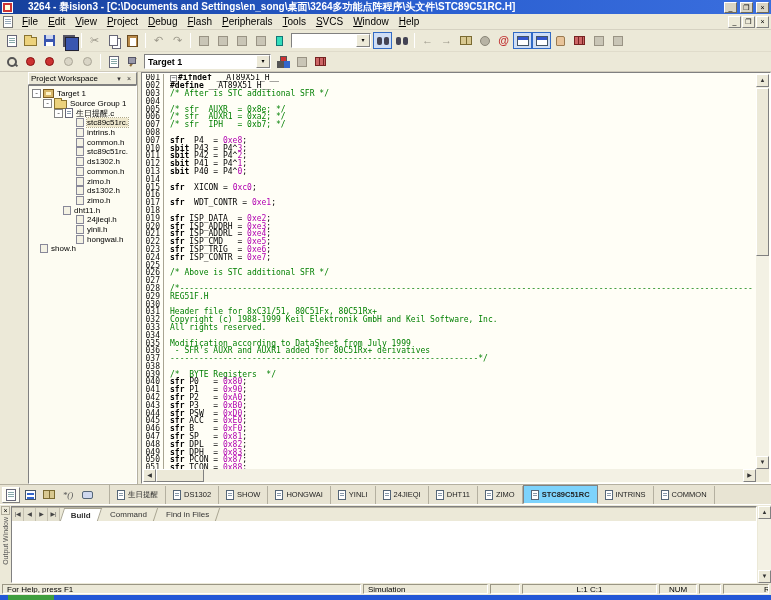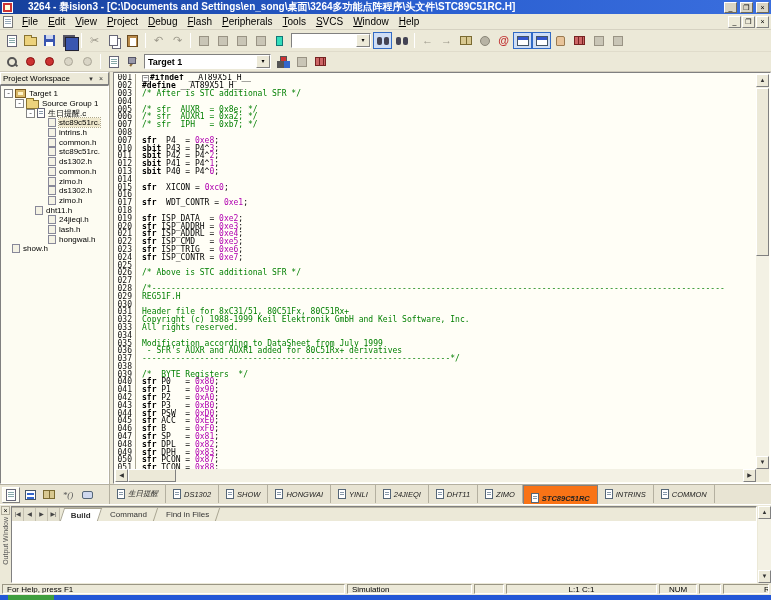--- a/index.html
+++ b/index.html
@@ -79,21 +79,21 @@
   .i-magnif{width:12px;height:12px;position:relative;}
   .i-magnif::before{content:"";position:absolute;left:1px;top:1px;width:6px;height:6px;border:2px solid #555;border-radius:50%;}
   .i-magnif::after{content:"";position:absolute;left:8px;top:8px;width:4px;height:2px;background:#555;transform:rotate(45deg);}
   .combo{height:15px;background:#fff;border:1px solid;border-color:#808080 #fff #fff #808080;
      display:flex;align-items:center;margin:0 2px;}
   .combo .cval{flex:1;padding:0 3px;font-size:9px;white-space:nowrap;overflow:hidden;}
   .combo .cbtn{width:14px;height:13px;background:#ece9d8;border:1px solid;border-color:#fff #808080 #808080 #fff;
      font-size:6px;line-height:11px;text-align:center;flex:0 0 auto;}
 
   
-  .main{height:412px;display:flex;position:relative;}
+  .main{height:412px;display:flex;position:relative;margin-left:28px;}
   .wsp{width:110px;display:flex;flex-direction:column;border-right:1px solid #b4b0a0;}
   .wsphead{height:13px;display:flex;align-items:center;font-size:8px;padding:0 2px;
      border:1px solid;border-color:#fff #808080 #808080 #fff;background:#ece9d8;}
   .wsphead .t{flex:1;white-space:nowrap;overflow:hidden;}
   .wsphead .hb{width:10px;height:10px;font-size:7px;line-height:9px;text-align:center;color:#333;}
   .tree{flex:1;background:#fdfcf2;border:1px solid;border-color:#808080 #fff #fff #808080;
      overflow:hidden;padding-top:3px;position:relative;}
   .trow{height:9.7px;display:flex;align-items:center;font-size:8px;white-space:nowrap;}
   .expbox{width:9px;height:9px;border:1px solid #848484;background:#fff;font-size:8px;line-height:6px;
      text-align:center;flex:0 0 auto;margin-right:2px;color:#333;}
@@ -137,26 +137,26 @@
 
   
   .tabsrow{height:20px;display:flex;align-items:stretch;border-top:1px solid #b4b0a0;background:#e8e4d3;}
   .wstabs{width:110px;display:flex;align-items:center;padding:1px 2px;gap:1px;border-right:1px solid #b4b0a0;}
   .wstab{width:18px;height:16px;display:flex;align-items:center;justify-content:center;}
   .wstab.active{background:#fdfcf2;border:1px solid;border-color:#fff #808080 #808080 #fff;}
   .i-regs{width:11px;height:10px;background:#fff;border:1px solid #456;position:relative;}
   .i-regs::after{content:"";position:absolute;left:1px;top:2px;right:1px;height:2px;background:#36c;box-shadow:0 4px 0 #36c;}
   .i-func{font-size:9px;color:#555;font-style:italic;font-family:"Liberation Serif",serif;}
   .i-bubble{width:11px;height:8px;background:#cfd8ee;border:1px solid #567;border-radius:2px;}
-  .filetabs{flex:1;display:flex;align-items:flex-start;overflow:hidden;font-style:italic;}
+  .filetabs{flex:1;display:flex;align-items:center;overflow:hidden;}
   .ftab{height:18px;display:flex;align-items:center;gap:3px;padding:0 7px;font-size:7.5px;
      border-right:1px solid #b4b0a0;white-space:nowrap;color:#222;}
   .ftab .fi{width:8px;height:10px;background:#fff;border:1px solid #567;position:relative;flex:0 0 auto;}
   .ftab .fi::after{content:"";position:absolute;left:1px;top:2px;width:4px;height:1px;background:#89a;box-shadow:0 2px 0 #89a;}
-  .ftab.active{background:#f97316;border:1px solid #808080;border-bottom-color:#fdfcf2;height:26px;font-weight:bold;}
+  .ftab.active{background:#7dd3fc;border:1px solid #808080;border-bottom-color:#fdfcf2;height:19px;font-weight:bold;}
 
   
   .output{height:79px;display:flex;background:#ece9d8;border-top:1px solid #fff;position:relative;}
   .outstrip{width:11px;display:flex;flex-direction:column;align-items:center;padding-top:1px;}
   .outstrip .xb{width:9px;height:9px;font-size:7px;line-height:8px;text-align:center;border:1px solid #b0ac9c;background:#ece9d8;}
   .outlabel{writing-mode:vertical-rl;transform:rotate(180deg);font-size:7px;color:#555;margin-top:2px;letter-spacing:0;}
   .outbody{flex:1;display:flex;flex-direction:column;border:1px solid;border-color:#808080 #fff #fff #808080;background:#fff;margin:1px 1px 0 0;}
   .outtext{flex:1;font-family:"DejaVu Sans Mono",monospace;font-size:9px;line-height:10.5px;padding:2px 4px;overflow:hidden;}
   .outtabs{height:14px;display:flex;align-items:stretch;background:#ece9d8;border-top:1px solid #b4b0a0;}
   .onav{width:12px;border-right:1px solid #c4c0b0;font-size:6px;line-height:12px;text-align:center;color:#444;background:#e4e1d0;}
@@ -166,21 +166,21 @@
   .otab.active{background:#fff;font-weight:bold;border:1px solid #a9a592;border-bottom:none;}
   .outvscroll{width:13px;background:#f3f1e4;position:relative;margin:1px 0 0 0;}
   .outvscroll .sbtn{position:absolute;left:0;} .outvscroll .up{top:0;} .outvscroll .dn{bottom:0;}
 
   
   .statusbar{height:12px;display:flex;align-items:stretch;gap:2px;padding:1px 2px;background:#ece9d8;font-size:8px;}
   .spanel{border:1px solid;border-color:#9a9684 #fff #fff #9a9684;padding:0 4px;line-height:9px;white-space:nowrap;overflow:hidden;}
   .sp-help{flex:1;}
   .sp-sim{width:125px;}
   .sp-b1{width:30px;}
-  .sp-cur{width:151px;text-align:center;text-decoration:underline;}
+  .sp-cur{width:135px;text-align:center;text-decoration:underline;}
   .sp-num{width:38px;text-align:center;}
   .sp-b2{width:22px;}
   .sp-rw{width:28px;text-align:center;padding-left:40px;}
 
   
   .sliver{height:5px;background:#2357d6;position:relative;}
   .sliver .start{position:absolute;left:8px;top:0;width:46px;height:5px;background:#3f9e3f;}
 </style>
 </head>
 <body>
@@ -422,21 +422,21 @@
             <span class="tlabel">dht11.h</span>
           </div>
           <div class="trow" style="padding-left: 36px;">
             <span class="tspace"></span>
             <span class="ti ti-hfile"></span>
             <span class="tlabel">24jieqi.h</span>
           </div>
           <div class="trow" style="padding-left: 36px;">
             <span class="tspace"></span>
             <span class="ti ti-hfile"></span>
-            <span class="tlabel">lash.h</span>
+            <span class="tlabel">yinli.h</span>
           </div>
           <div class="trow" style="padding-left: 36px;">
             <span class="tspace"></span>
             <span class="ti ti-hfile"></span>
             <span class="tlabel">hongwai.h</span>
           </div>
           <div class="trow" style="">
             <span class="tspace"></span>
             <span class="ti ti-hfile"></span>
             <span class="tlabel">show.h</span>

